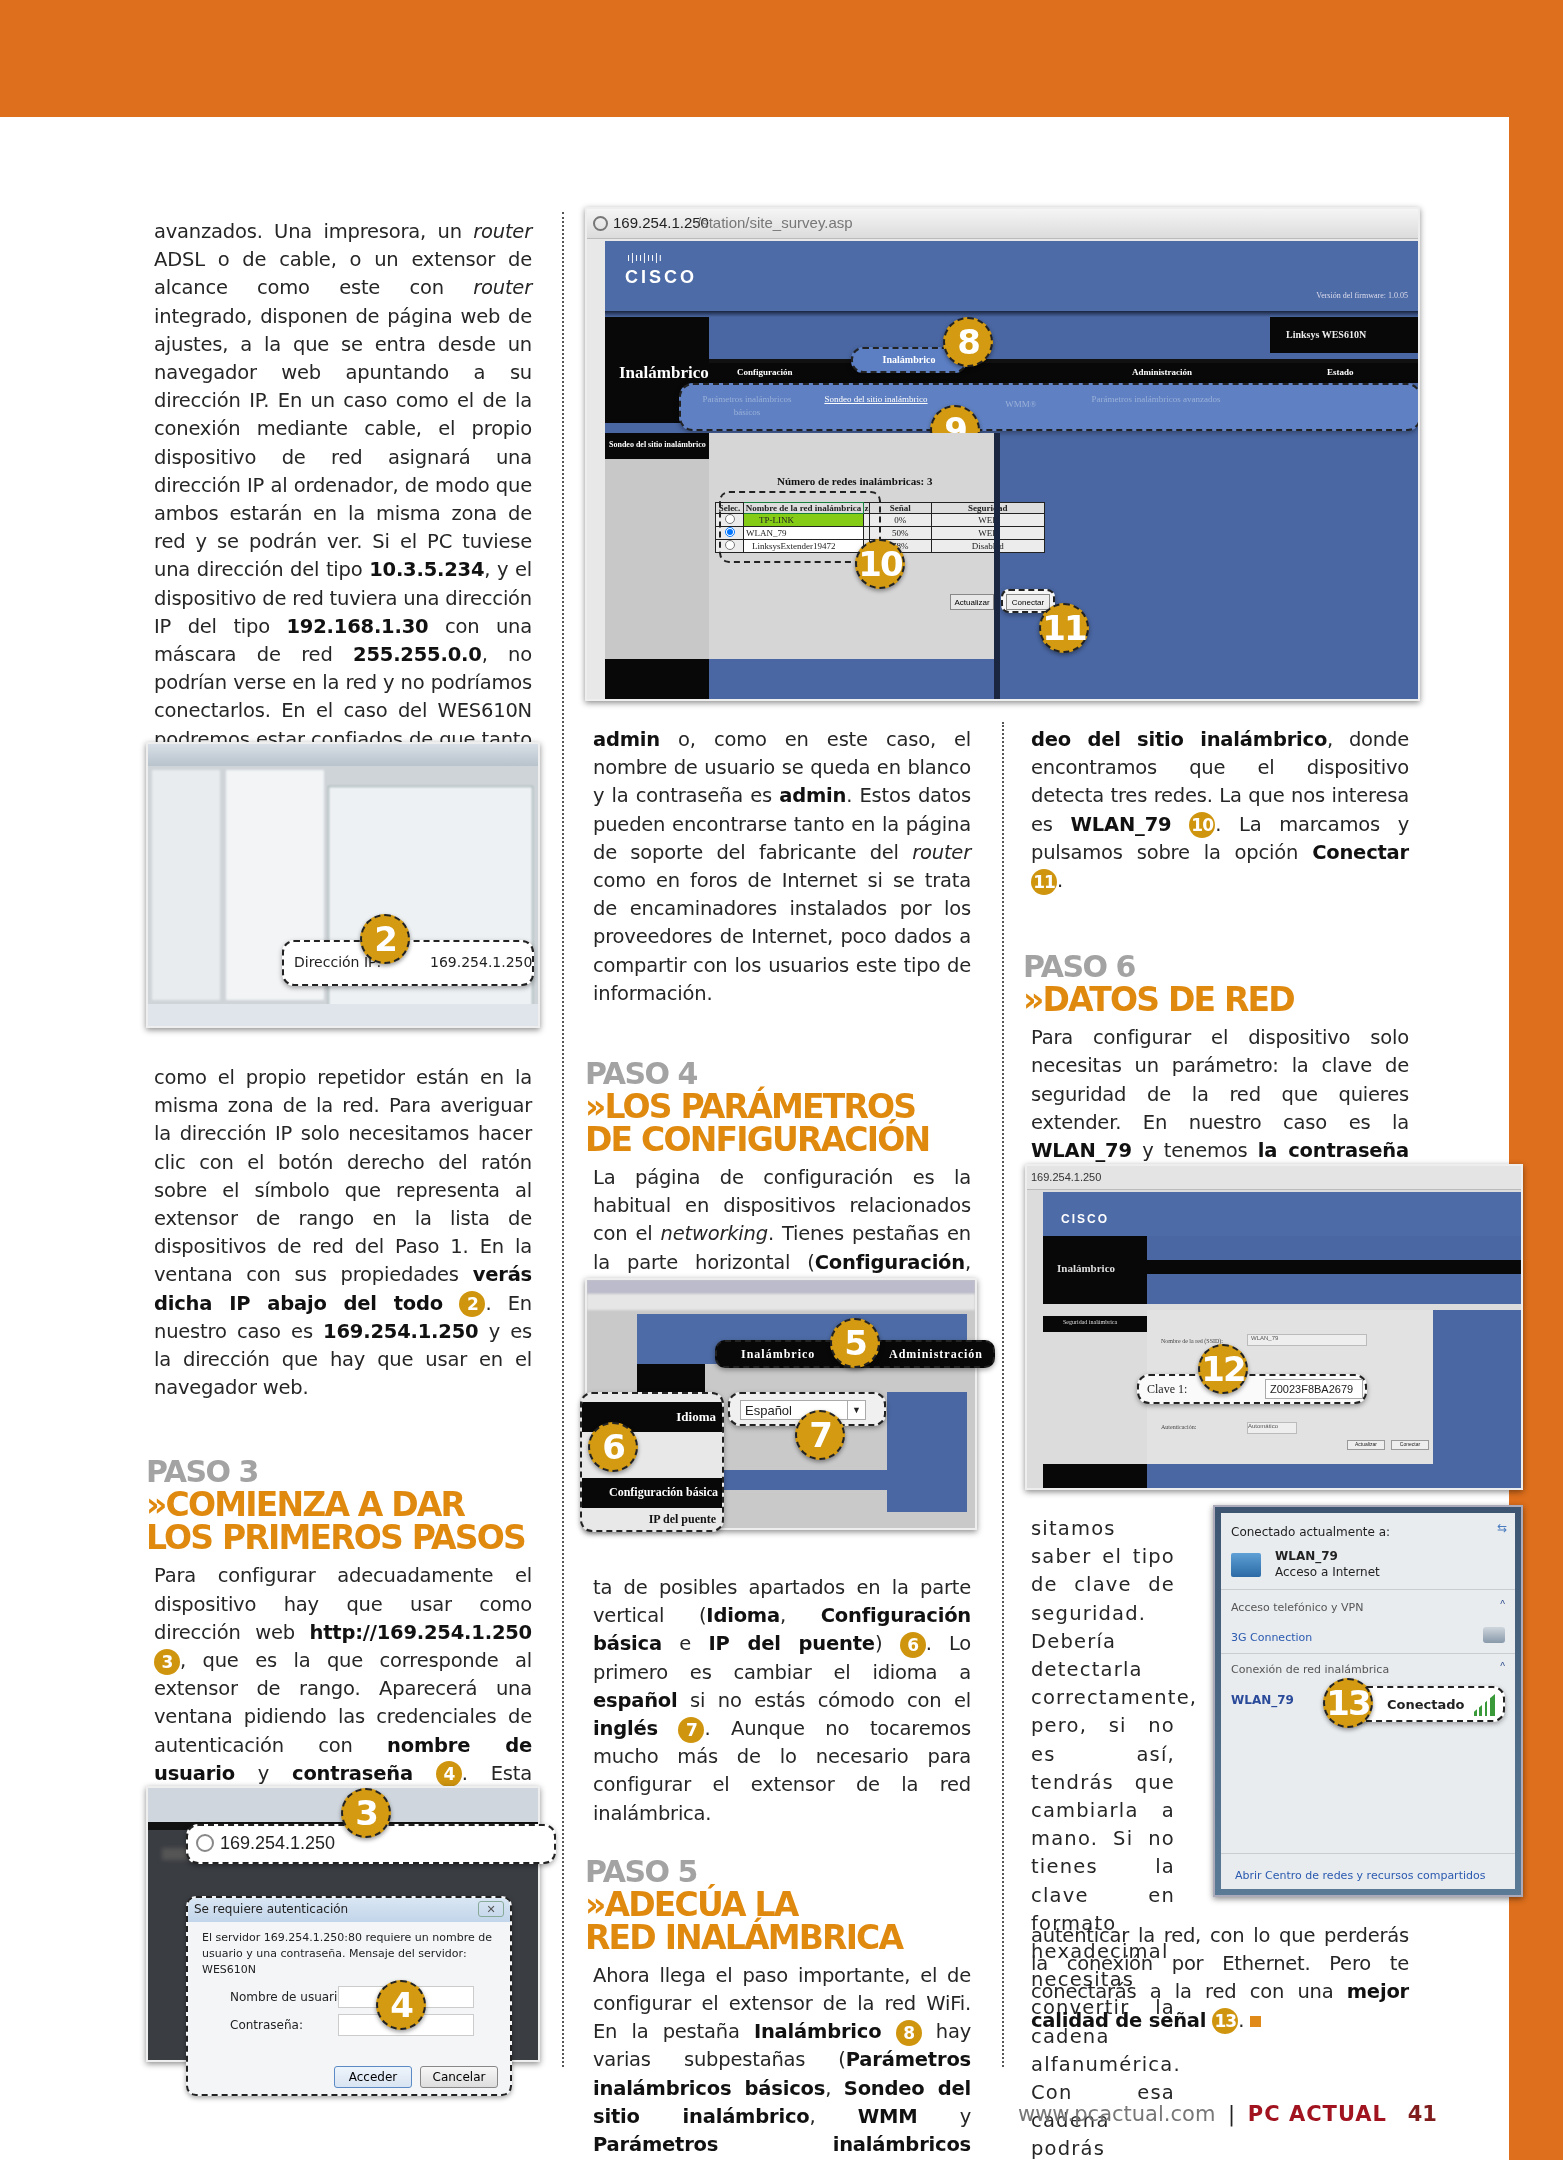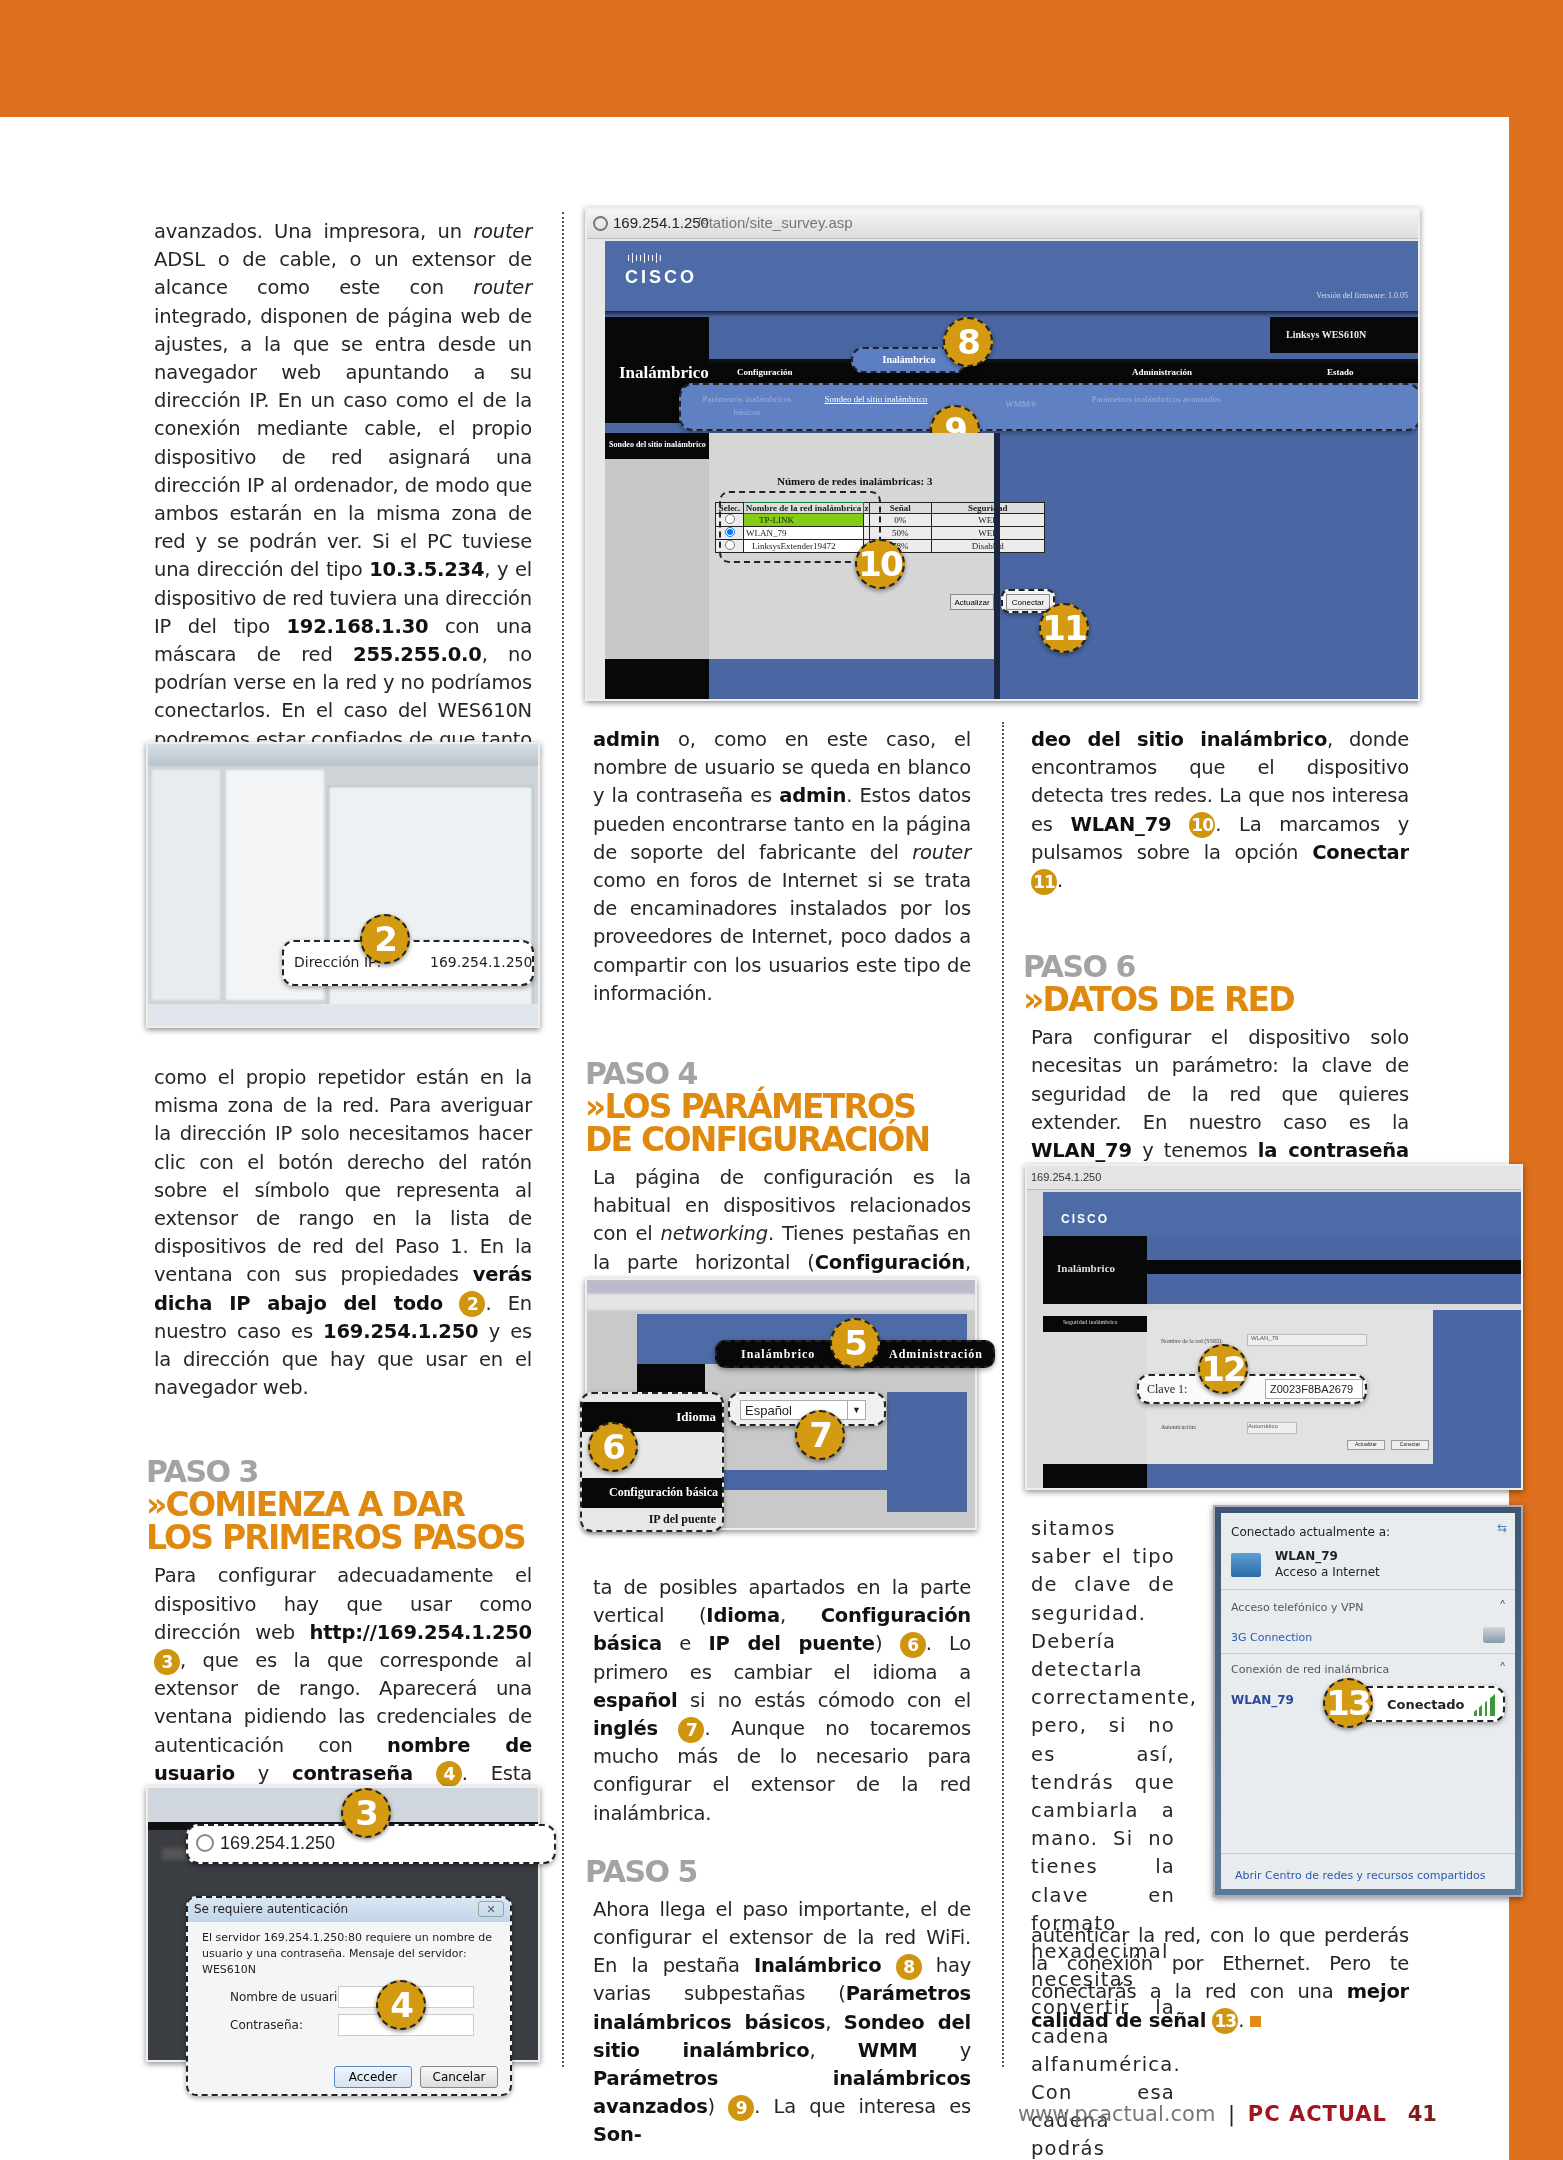--- a/index.html
+++ b/index.html
@@ -204,20 +204,21 @@
     <span style="position:absolute;left:4px;top:2px;font-size:13px;font-family:'Liberation Sans',sans-serif">Español</span>
     <span style="position:absolute;right:0;top:0;width:18px;height:18px;border-left:1px solid #aaa;text-align:center;font-size:9px;line-height:18px">▼</span>
   </div>
 </div>
 <div class="badge" style="left:795px;top:1410px">7</div>
 
 <div class="col" style="left:585px;top:1566px;width:394px">
   <p class="rich">ta de posibles apartados en la parte vertical (<b>Idioma</b>, <b>Configuración básica</b> e <b>IP del puente</b>) <span class="num">6</span>. Lo primero es cambiar el idioma a <b>español</b> si no estás cómodo con el <b>inglés</b> <span class="num">7</span>. Aunque no tocaremos mucho más de lo necesario para configurar el extensor de la red inalámbrica.</p>
   <div style="height:16px"></div>
   <div class="paso">PASO 5</div>
+  <div class="h"><span>»ADECÚA LA</span><br><span>RED INALÁMBRICA</span></div>
   <p class="rich">Ahora llega el paso importante, el de configurar el extensor de la red WiFi. En la pestaña <b>Inalámbrico</b> <span class="num">8</span> hay varias subpestañas (<b>Parámetros inalámbricos básicos</b>, <b>Sondeo del sitio inalámbrico</b>, <b>WMM</b> y <b>Parámetros inalámbricos avanzados</b>) <span class="num">9</span>. La que interesa es <b>Son-</b></p>
 </div>
 
 <div class="col" style="left:1023px;top:718px;width:394px">
   <p class="rich"><b>deo del sitio inalámbrico</b>, donde encontramos que el dispositivo detecta tres redes. La que nos interesa es <b>WLAN_79</b> <span class="num">10</span>. La marcamos y pulsamos sobre la opción <b>Conectar</b> <span class="num">11</span>.</p>
   <div style="height:44px"></div>
   <div class="paso">PASO 6</div>
   <div class="h">»DATOS DE RED</div>
   <p class="rich">Para configurar el dispositivo solo necesitas un parámetro: la clave de seguridad de la red que quieres extender. En nuestro caso es la <b>WLAN_79</b> y tenemos <b>la contraseña que introducimos en la casilla correspondiente</b> <span class="num">12</span>. También nece-</p>
 </div>

